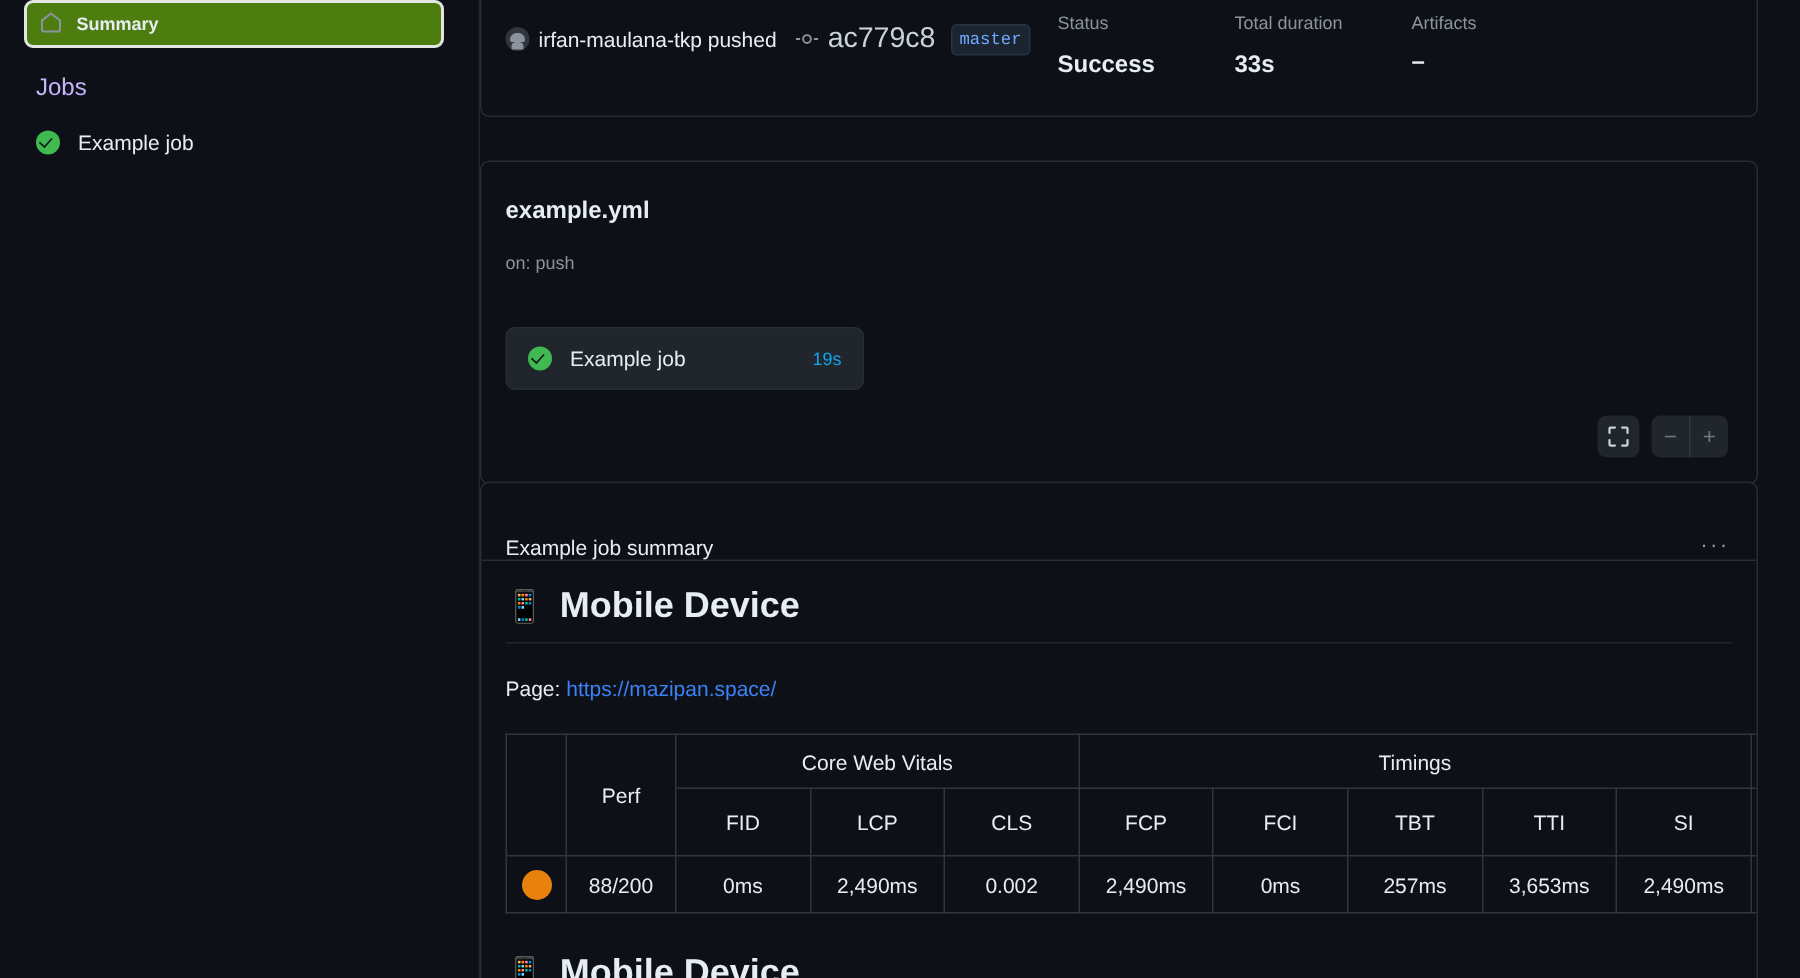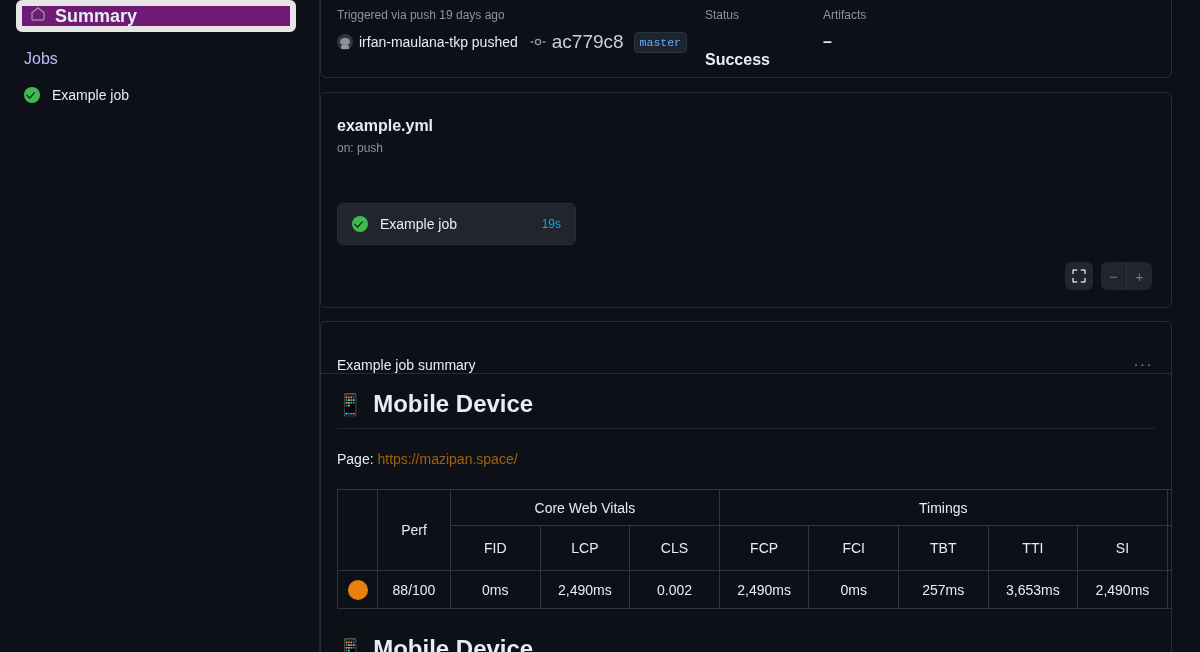--- a/index.html
+++ b/index.html
@@ -17,24 +17,24 @@
     width: 320px; flex: 0 0 320px;
     background: #0d1117;
     border-right: 1px solid #21262d;
     padding: 0 8px;
     position: relative;
   }
   .sidebar-summary {
     display: flex; align-items: center; gap: 9px;
     height: 32px; margin: 0 15px 0 8px;
     padding: 0 8px;
-    background: #701a75;
-    border: 6px solid #e5e5e5;
+    background: #4d7c0f;
+    border: 2px solid #e5e5e5;
     border-radius: 6px;
-    font-size: 18px; font-weight: 700; color: #e6edf3;
+    font-size: 12px; font-weight: 700; color: #e6edf3;
   }
   .sidebar-section-label {
     font-size: 16px; color: #c4b5fd;
     padding: 20px 0 0 16px;
     line-height: 14px;
   }
   .sidebar-job {
     display: flex; align-items: center; gap: 12px;
     padding: 0 0 0 16px;
     margin-top: 21px;
@@ -69,21 +69,21 @@
 
   
   .card-header-run {
     top: -50px; height: 128px;
     padding: 56px 16px 0 16px;
   }
   .meta-row { display: flex; align-items: flex-start; }
   .meta-col-trigger { flex: 0 0 368px; }
   .meta-col { flex: 0 0 118px; }
   .meta-label { font-size: 12px; color: #8b949e; line-height: 16px; }
-  .meta-value-big { font-size: 16px; font-weight: 700; color: #e6edf3; margin-top: 26px; line-height: 22px; }
+  .meta-value-big { font-size: 16px; font-weight: 700; color: #e6edf3; margin-top: 10px; line-height: 22px; }
   .meta-dash { font-size: 16px; font-weight: 700; color: #e6edf3; margin-top: 10px; }
   .trigger-line {
     display: flex; align-items: center; gap: 6px;
     margin-top: 8px; font-size: 14px; color: #e6edf3;
   }
   .avatar {
     width: 16px; height: 16px; border-radius: 50%;
     background: #30363d; flex: 0 0 16px; position: relative; overflow: hidden;
   }
   .avatar::before {
@@ -97,23 +97,23 @@
   .commit-icon { width: 16px; height: 16px; flex: 0 0 16px; color: #8b949e; margin-left: 6px; }
   .commit-hash { font-size: 19px; color: #c9d1d9; }
   .branch-badge {
     font-family: "Liberation Mono", monospace;
     font-size: 11.5px; color: #6ea8fe;
     background: #1c2430; border: 1px solid #2a3340;
     border-radius: 4px; padding: 3px 5px; margin-left: 4px;
   }
 
   
-  .card-graph { top: 92px; height: 216px; padding: 22px 16px 0 16px; }
+  .card-graph { top: 107px; height: 216px; padding: 22px 16px 0 16px; }
   .yml-title { font-size: 16px; font-weight: 700; color: #e6edf3; line-height: 22px; }
-  .yml-sub { font-size: 12px; color: #8b949e; margin-top: 4px; }
+  .yml-sub { font-size: 12px; color: #8b949e; margin-top: 16px; }
   .job-node {
     position: absolute; left: 16px; top: 110px;
     width: 239px; height: 42px;
     background: #21262d; border: 1px solid #272d36; border-radius: 6px;
     display: flex; align-items: center; padding: 0 14px; gap: 12px;
   }
   .job-node-label { font-size: 14px; color: #e6edf3; flex: 1 1 auto; }
   .job-node-time { font-size: 12px; color: #0ea5e9; }
   .graph-controls {
     position: absolute; right: 19px; bottom: 17px;
@@ -150,21 +150,21 @@
   }
   .summary-body { padding: 16px; }
   .md-h {
     display: flex; align-items: center; gap: 10px;
     font-size: 24px; font-weight: 700; color: #e6edf3;
     padding-bottom: 10px;
     border-bottom: 1px solid #21262d;
   }
   .phone-emoji { font-size: 21px; line-height: 1; }
   .page-line { margin-top: 22px; font-size: 14px; color: #e6edf3; }
-  .page-line a { color: #a16207; text-decoration: none; }
+  .page-line a { color: #3b82f6; text-decoration: none; }
 
   
   table.metrics {
     margin-top: 22px;
     border-collapse: collapse;
     table-layout: fixed;
     width: 1010px;
   }
   table.metrics th, table.metrics td {
     border: 1px solid #30363d;
@@ -214,37 +214,40 @@
       <span class="check-green"></span>
       <span>Example job</span>
     </div>
   </aside>
 
   <main class="main">
 
     <section class="card card-header-run">
       <div class="meta-row">
         <div class="meta-col-trigger">
-          <div class="meta-label">Triggered via push 19 days ago</div>
           <div class="trigger-line">
             <span class="avatar"></span>
             <span>irfan-maulana-tkp pushed</span>
             <span class="commit-icon">
               <svg width="16" height="16" viewBox="0 0 16 16" fill="none" stroke="#8b949e" stroke-width="1.3">
                 <circle cx="8" cy="8" r="2.6"></circle>
                   <path d="M0.6 8h2.8M12.6 8h2.8"></path>
               </svg>
             </span>
             <span class="commit-hash">ac779c8</span>
             <span class="branch-badge">master</span>
           </div>
         </div>
         <div class="meta-col">
           <div class="meta-label">Status</div>
           <div class="meta-value-big">Success</div>
+        </div>
+        <div class="meta-col">
+          <div class="meta-label">Total duration</div>
+          <div class="meta-value-big">33s</div>
         </div>
         <div class="meta-col">
           <div class="meta-label">Artifacts</div>
           <div class="meta-dash">–</div>
         </div>
       </div>
     </section>
 
     <section class="card card-graph">
       <div class="yml-title">example.yml</div>
@@ -307,21 +310,21 @@
               <th class="col-si">SI</th>
               <th class="col-rc">Resources Count</th>
 
             </tr>
           </thead>
           <tbody>
             <tr>
               <td>
                 <span class="dot-orange"></span>
               </td>
-              <td>88/100</td>
+              <td>88/200</td>
               <td>0ms</td>
               <td>2,490ms</td>
               <td>0.002</td>
               <td>2,490ms</td>
               <td>0ms</td>
               <td>257ms</td>
               <td>3,653ms</td>
               <td>2,490ms</td>
               <td>45ms</td>
 

